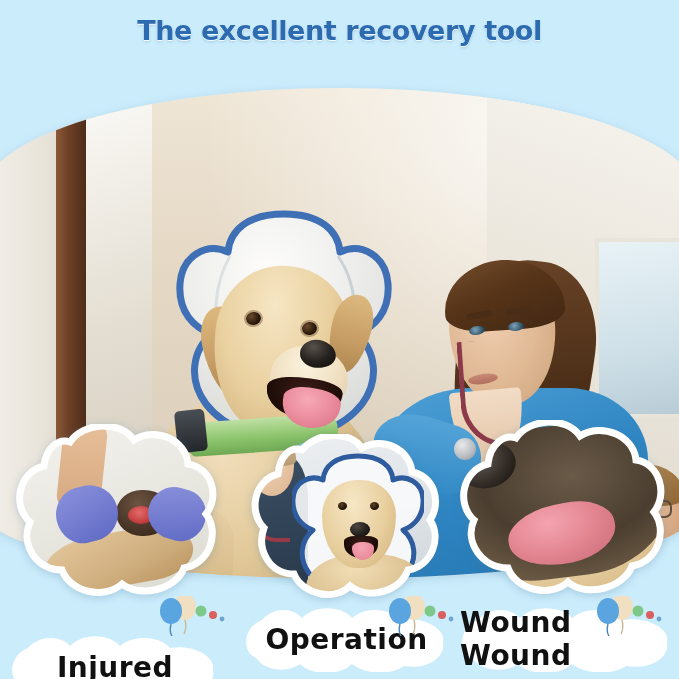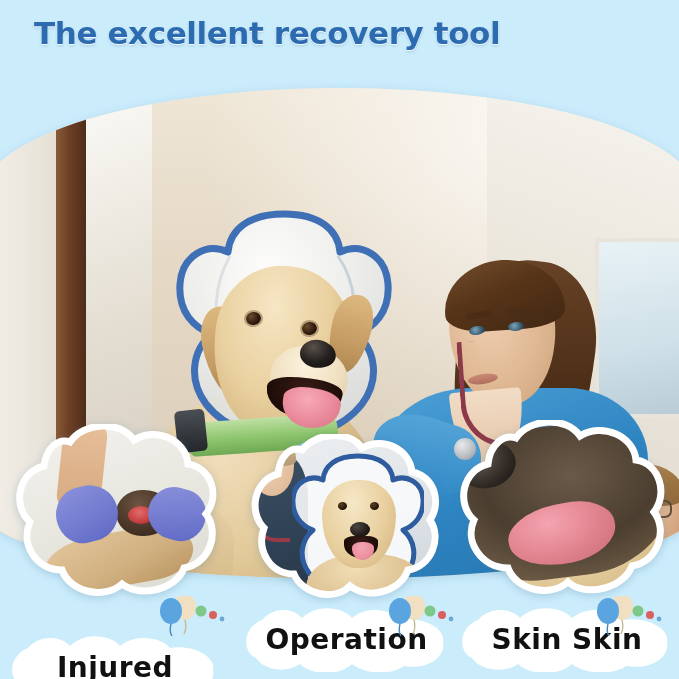--- a/index.html
+++ b/index.html
@@ -16,28 +16,29 @@
     width:679px; height:679px;
     background:#cbecfb;
     overflow:hidden;
   }
 
   
   .headline {
     position:absolute;
     top:14px; left:0; right:0;
     z-index:40;
+    text-align:center;
     color:#2c6bb0;
     font-family:"DejaVu Sans", sans-serif;
     font-weight:bold;
-    font-size:31px;
+    font-size:27px;
     line-height:1.28;
     letter-spacing:-0.4px;
     text-shadow:0 1px 0 rgba(255,255,255,.85), 0 2px 3px rgba(120,170,205,.45);
-    padding:0 34px;
+    padding:0 18px;
   }
   .headline .l1 { display:block; }
   .headline .l2 { display:block; }
 
   
   .hero-wrap {
     position:absolute;
     left:-18px; top:88px;
     width:715px; height:490px;
     z-index:10;
@@ -632,16 +633,16 @@
   </div>
 
   <div class="label l-skin">
     <svg class="bannerbg" viewBox="0 0 214 64" preserveAspectRatio="none" xmlns="http://www.w3.org/2000/svg">
       <path d="M18 12 C 30 -2 52 0 60 10 C 74 -4 102 -2 112 10
                C 126 -2 152 0 162 12 C 186 8 210 20 207 34
                C 210 50 190 62 166 58 C 152 68 124 66 112 56
                C 100 68 70 68 58 56 C 44 66 20 62 12 50
                C -2 44 -2 20 18 12 Z" fill="#ffffff"></path>
     </svg>
-    <div class="txt">Skin Skin</div>
+    <div class="txt">Wound Wound</div>
   </div>
 
 </div>
 
 </body></html>

